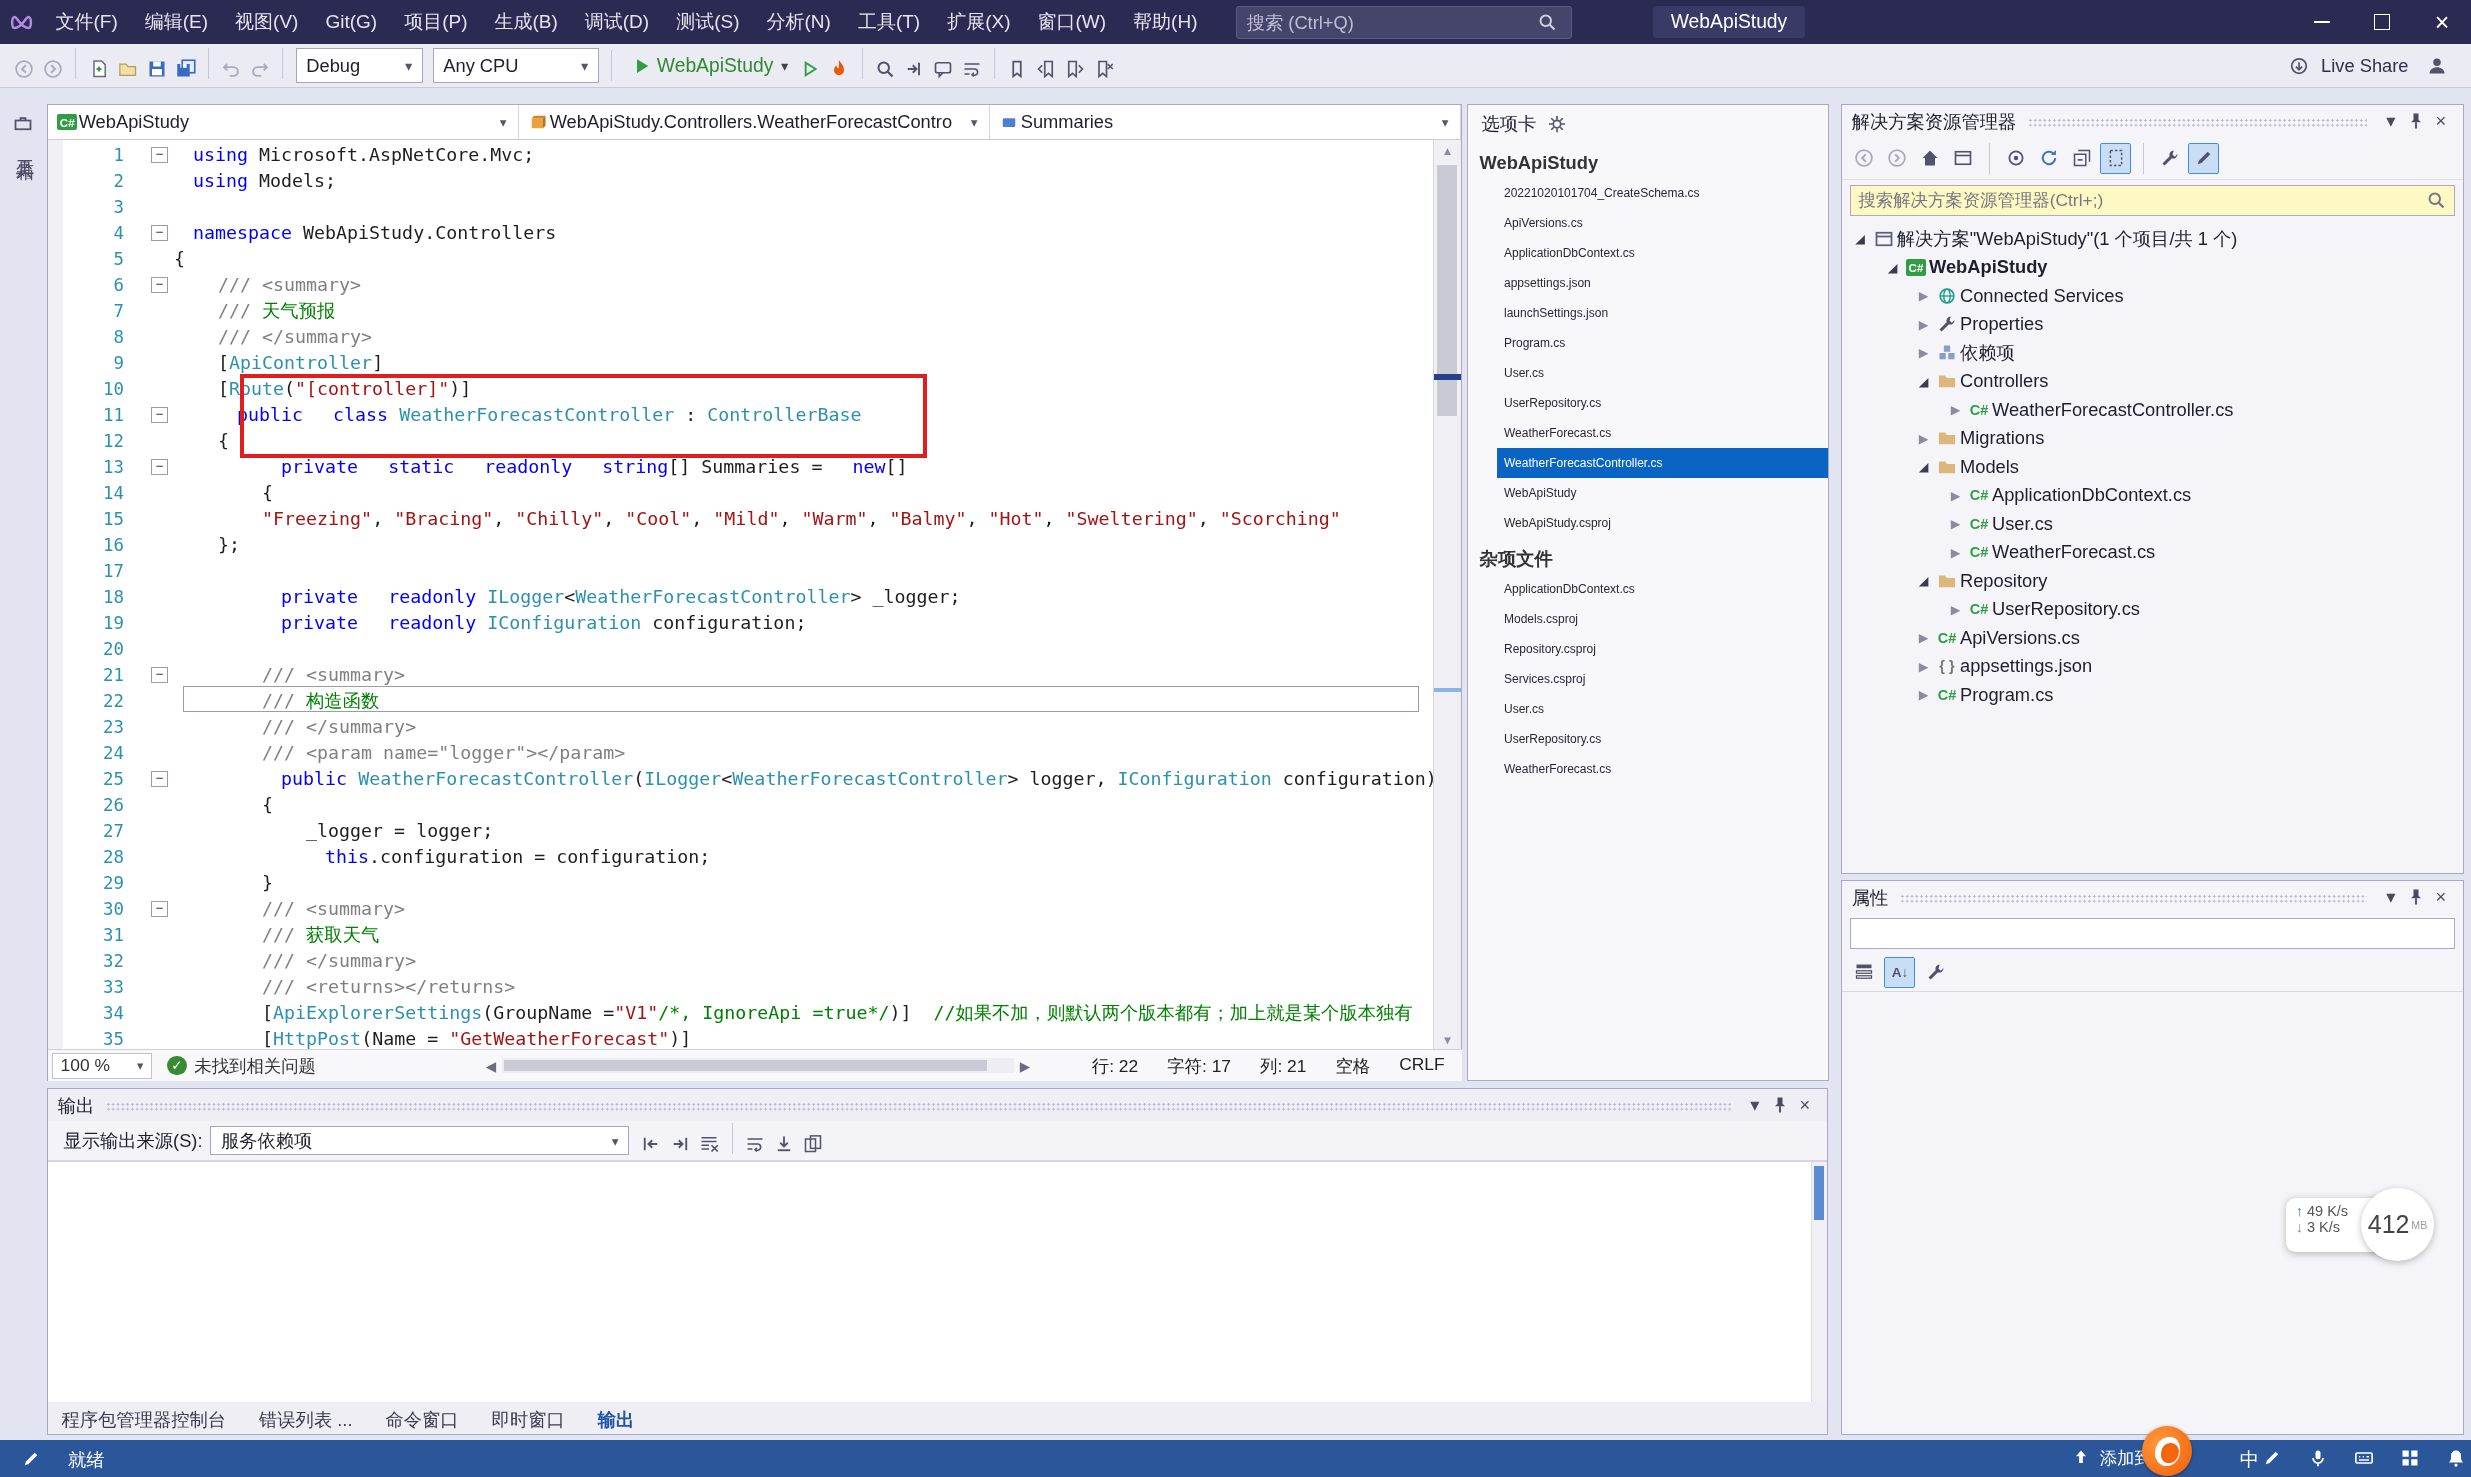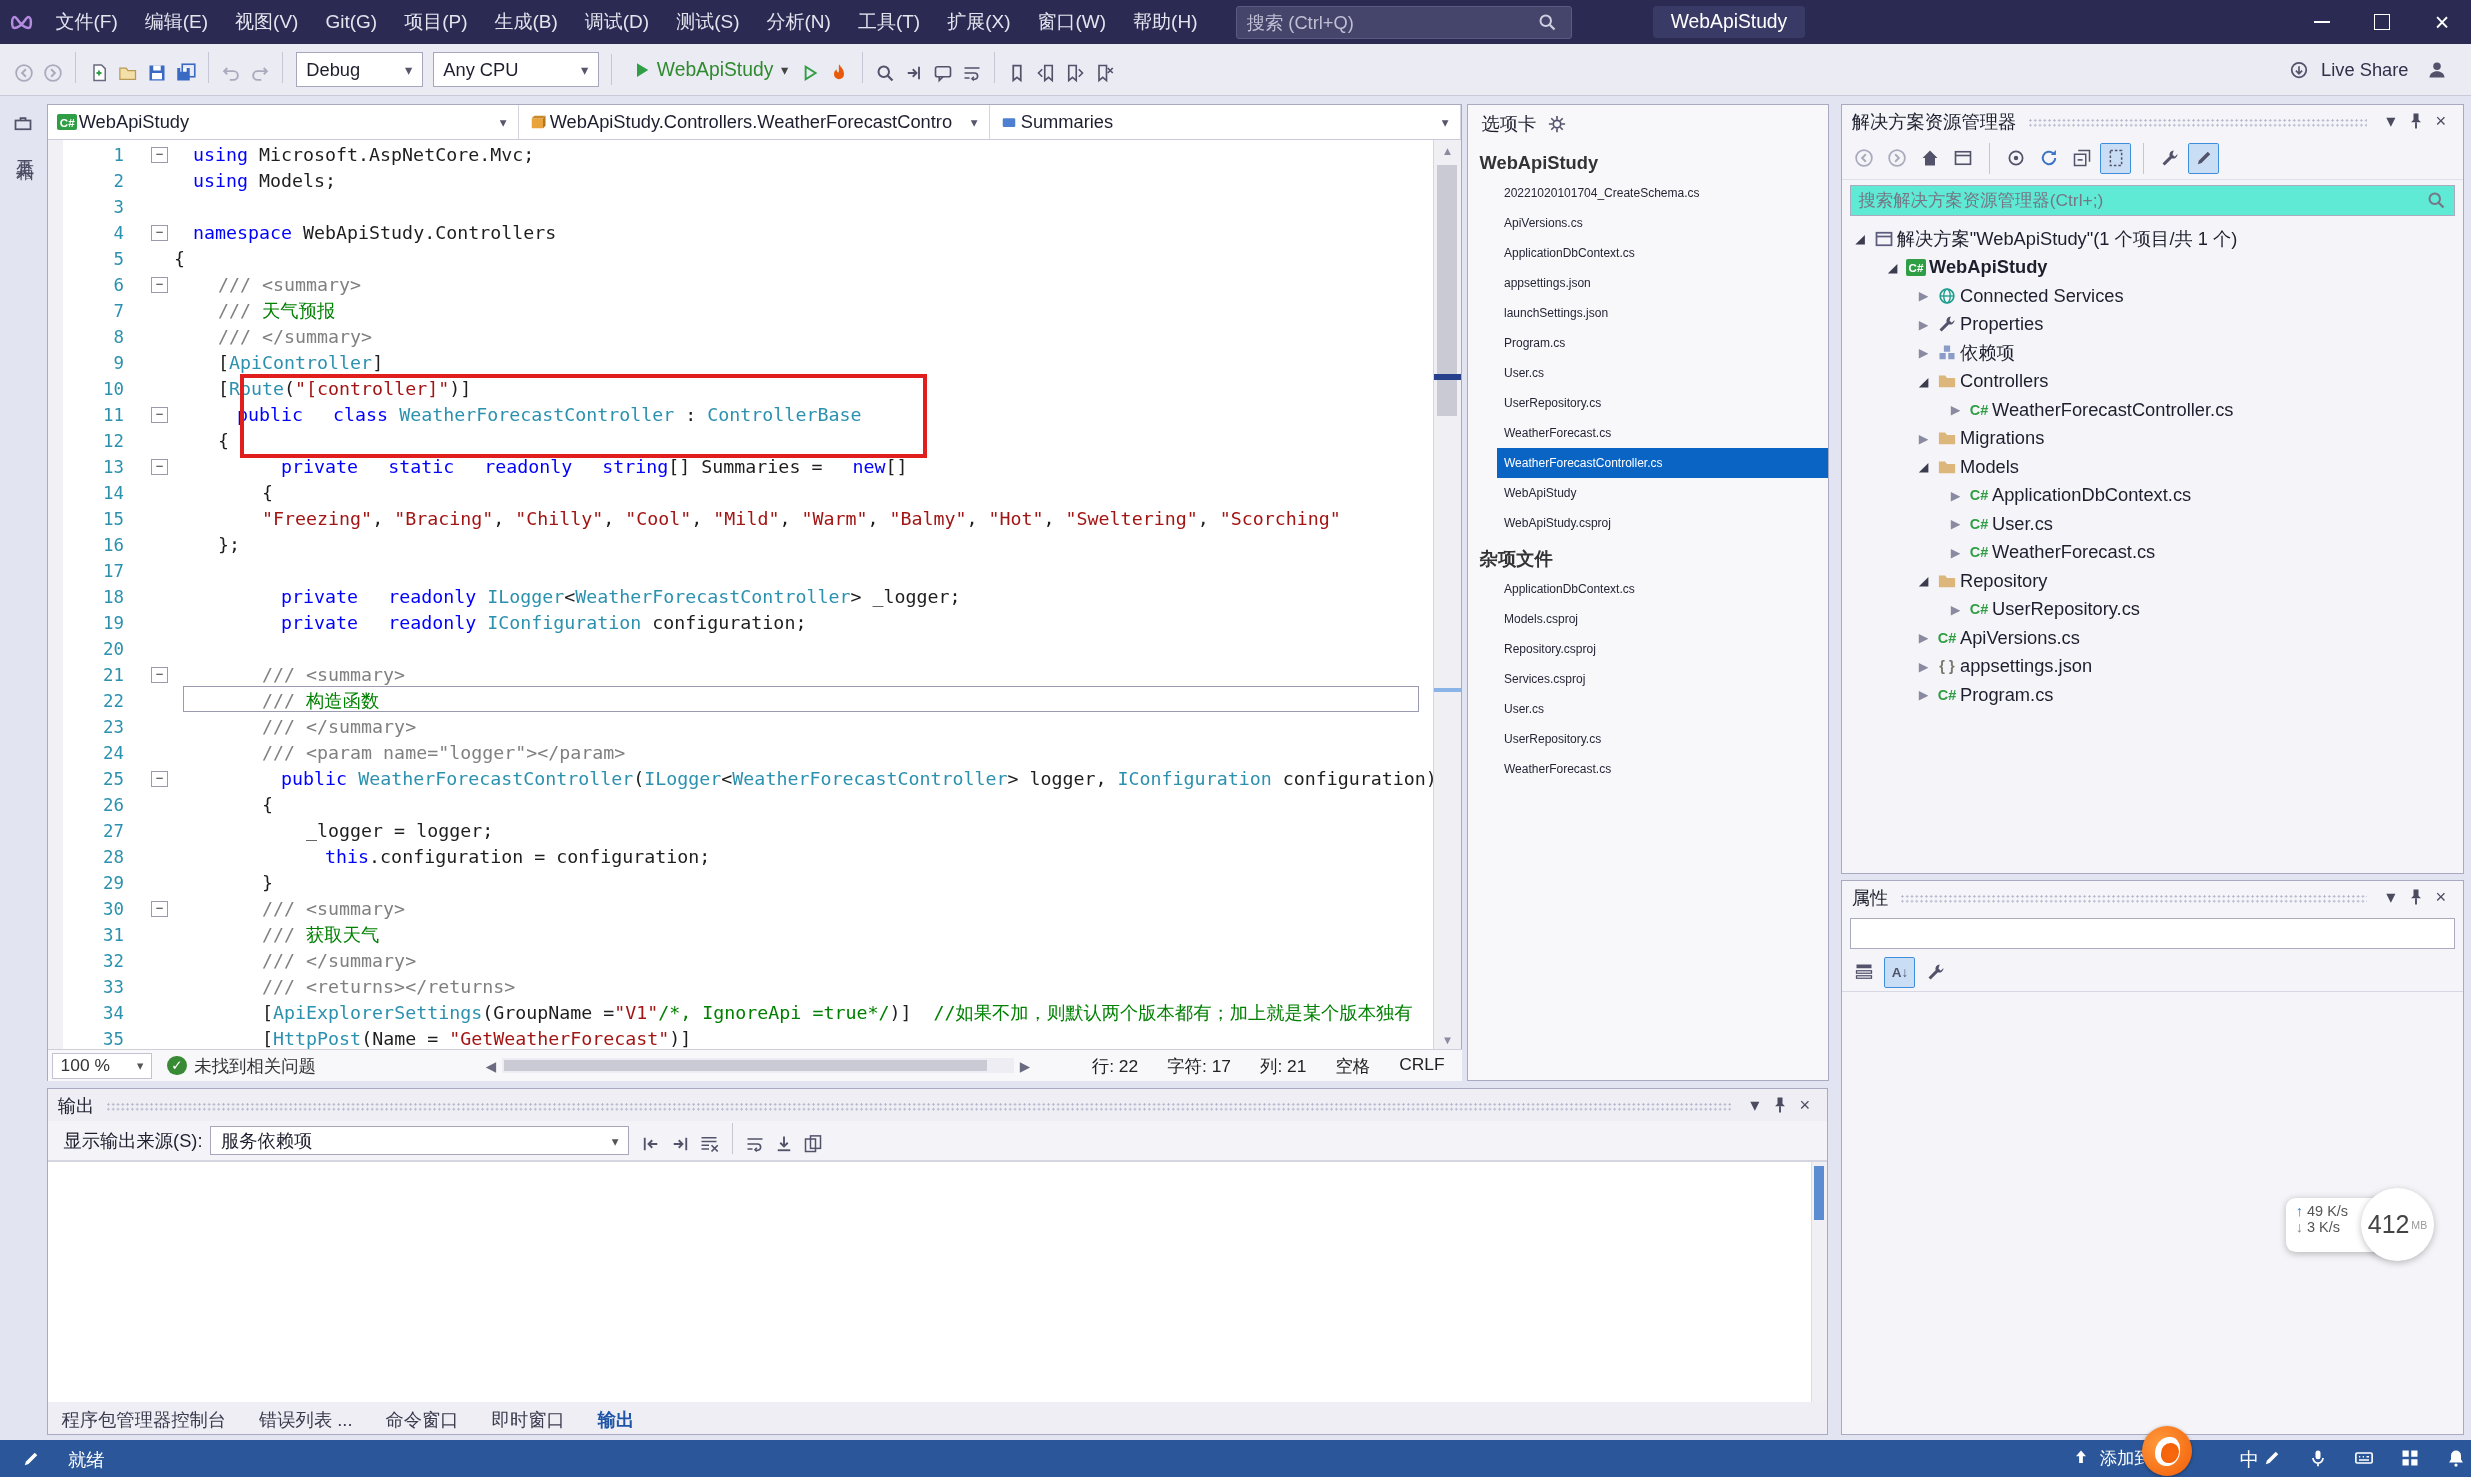--- a/index.html
+++ b/index.html
@@ -17,21 +17,21 @@
   #qsearch .ph{flex:1;}
   #wintitle{margin-left:81px;padding:4.8px 17.4px;background:#3A3A66;border-radius:3.9px;
     color:#FFFFFF;font-size:19.3px;}
   .tspacer{flex:1;}
   .winbtn{width:60px;height:44px;display:flex;align-items:center;justify-content:center;color:#FFF;}
   .winbtn .bar{width:15.4px;height:1.9px;background:#FFF;}
   .winbtn .box{width:14.5px;height:14.5px;border:1.9px solid #FFF;}
   .winbtn.x{font-size:25px;line-height:44px;}
 
   
-  #toolbar{position:absolute;left:0;top:44px;width:2472px;height:52px;background:#EBEBF3;
+  #toolbar{position:absolute;left:0;top:44px;width:2472px;height:44px;background:#EBEBF3;
     border-bottom:1px solid #C9C9D9;display:flex;align-items:center;padding-left:9.7px;box-sizing:border-box;}
   .icon{display:inline-flex;align-items:center;justify-content:center;width:29px;height:29px;color:#52526A;}
   .icon svg{width:20px;height:20px;}
   .icon.dim{color:#AAAABD;}
   .icon.pressed{background:#C9DEF5;border:1px solid #3E8EDE;border-radius:1.9px;}
   .tsep{width:1px;height:31px;background:#C6C6D6;margin:0 7.7px;display:inline-block;}
   .combo{height:33px;background:#FFF;border:1px solid #A6A6BC;display:flex;align-items:center;
     padding:0 9.7px;font-size:18.3px;color:#1E1E2E;margin:0 4.8px;}
   .combo .chev{margin-left:auto;padding-left:13.5px;color:#55556B;font-size:14.5px;}
   #combo-config{width:106px;}
@@ -118,21 +118,21 @@
   #outcontent{position:relative;height:240px;background:#FFF;border-top:1px solid #D5D5E2;}
   #outscroll{position:absolute;right:0;top:0;width:15.4px;height:100%;background:#F0F0F4;border-left:1px solid #DDD;}
   #outscroll .thumb{position:absolute;left:1.9px;top:3.9px;width:10.6px;height:54px;background:#5B8BD0;}
   #outtabs{height:34px;display:flex;align-items:center;gap:33px;padding-left:13.5px;font-size:18.3px;color:#3B3B4F;}
   .outtab.active{color:#1F55A8;font-weight:700;}
 
   
   #se{position:absolute;left:1841px;top:104px;width:623px;height:770px;background:#F5F5F9;
     border:1px solid #A9A9C0;box-sizing:border-box;}
   #setools{height:42px;display:flex;align-items:center;padding-left:7.7px;gap:3.9px;border-bottom:1px solid #E0E0EA;}
-  #sesearch{margin:4.8px 7.7px;height:29px;background:#5eead4;border:1px solid #ABABC0;display:flex;align-items:center;
+  #sesearch{margin:4.8px 7.7px;height:29px;background:#fef9c3;border:1px solid #ABABC0;display:flex;align-items:center;
     padding:0 7.7px;font-size:17.4px;color:#767686;}
   #sesearch .ph{flex:1;white-space:nowrap;overflow:hidden;}
   #setree{padding-top:3.9px;}
   .trow{height:28.5px;display:flex;align-items:center;font-size:18.3px;color:#1E1E2E;white-space:nowrap;}
   .trow .arrow{width:21px;text-align:center;font-size:12.6px;color:#8A8AA0;flex:none;}
   .trow .arrow.exp{color:#3C3C50;}
   .trow .ticon{width:26px;display:flex;justify-content:center;flex:none;}
   .trow.bold .lbl{font-weight:700;}
   .ic-cs{color:#2F9E44;font-weight:700;font-size:14.5px;font-family:"Liberation Sans",sans-serif;}
   .ic-json{color:#77776B;font-weight:700;font-size:14.5px;}

